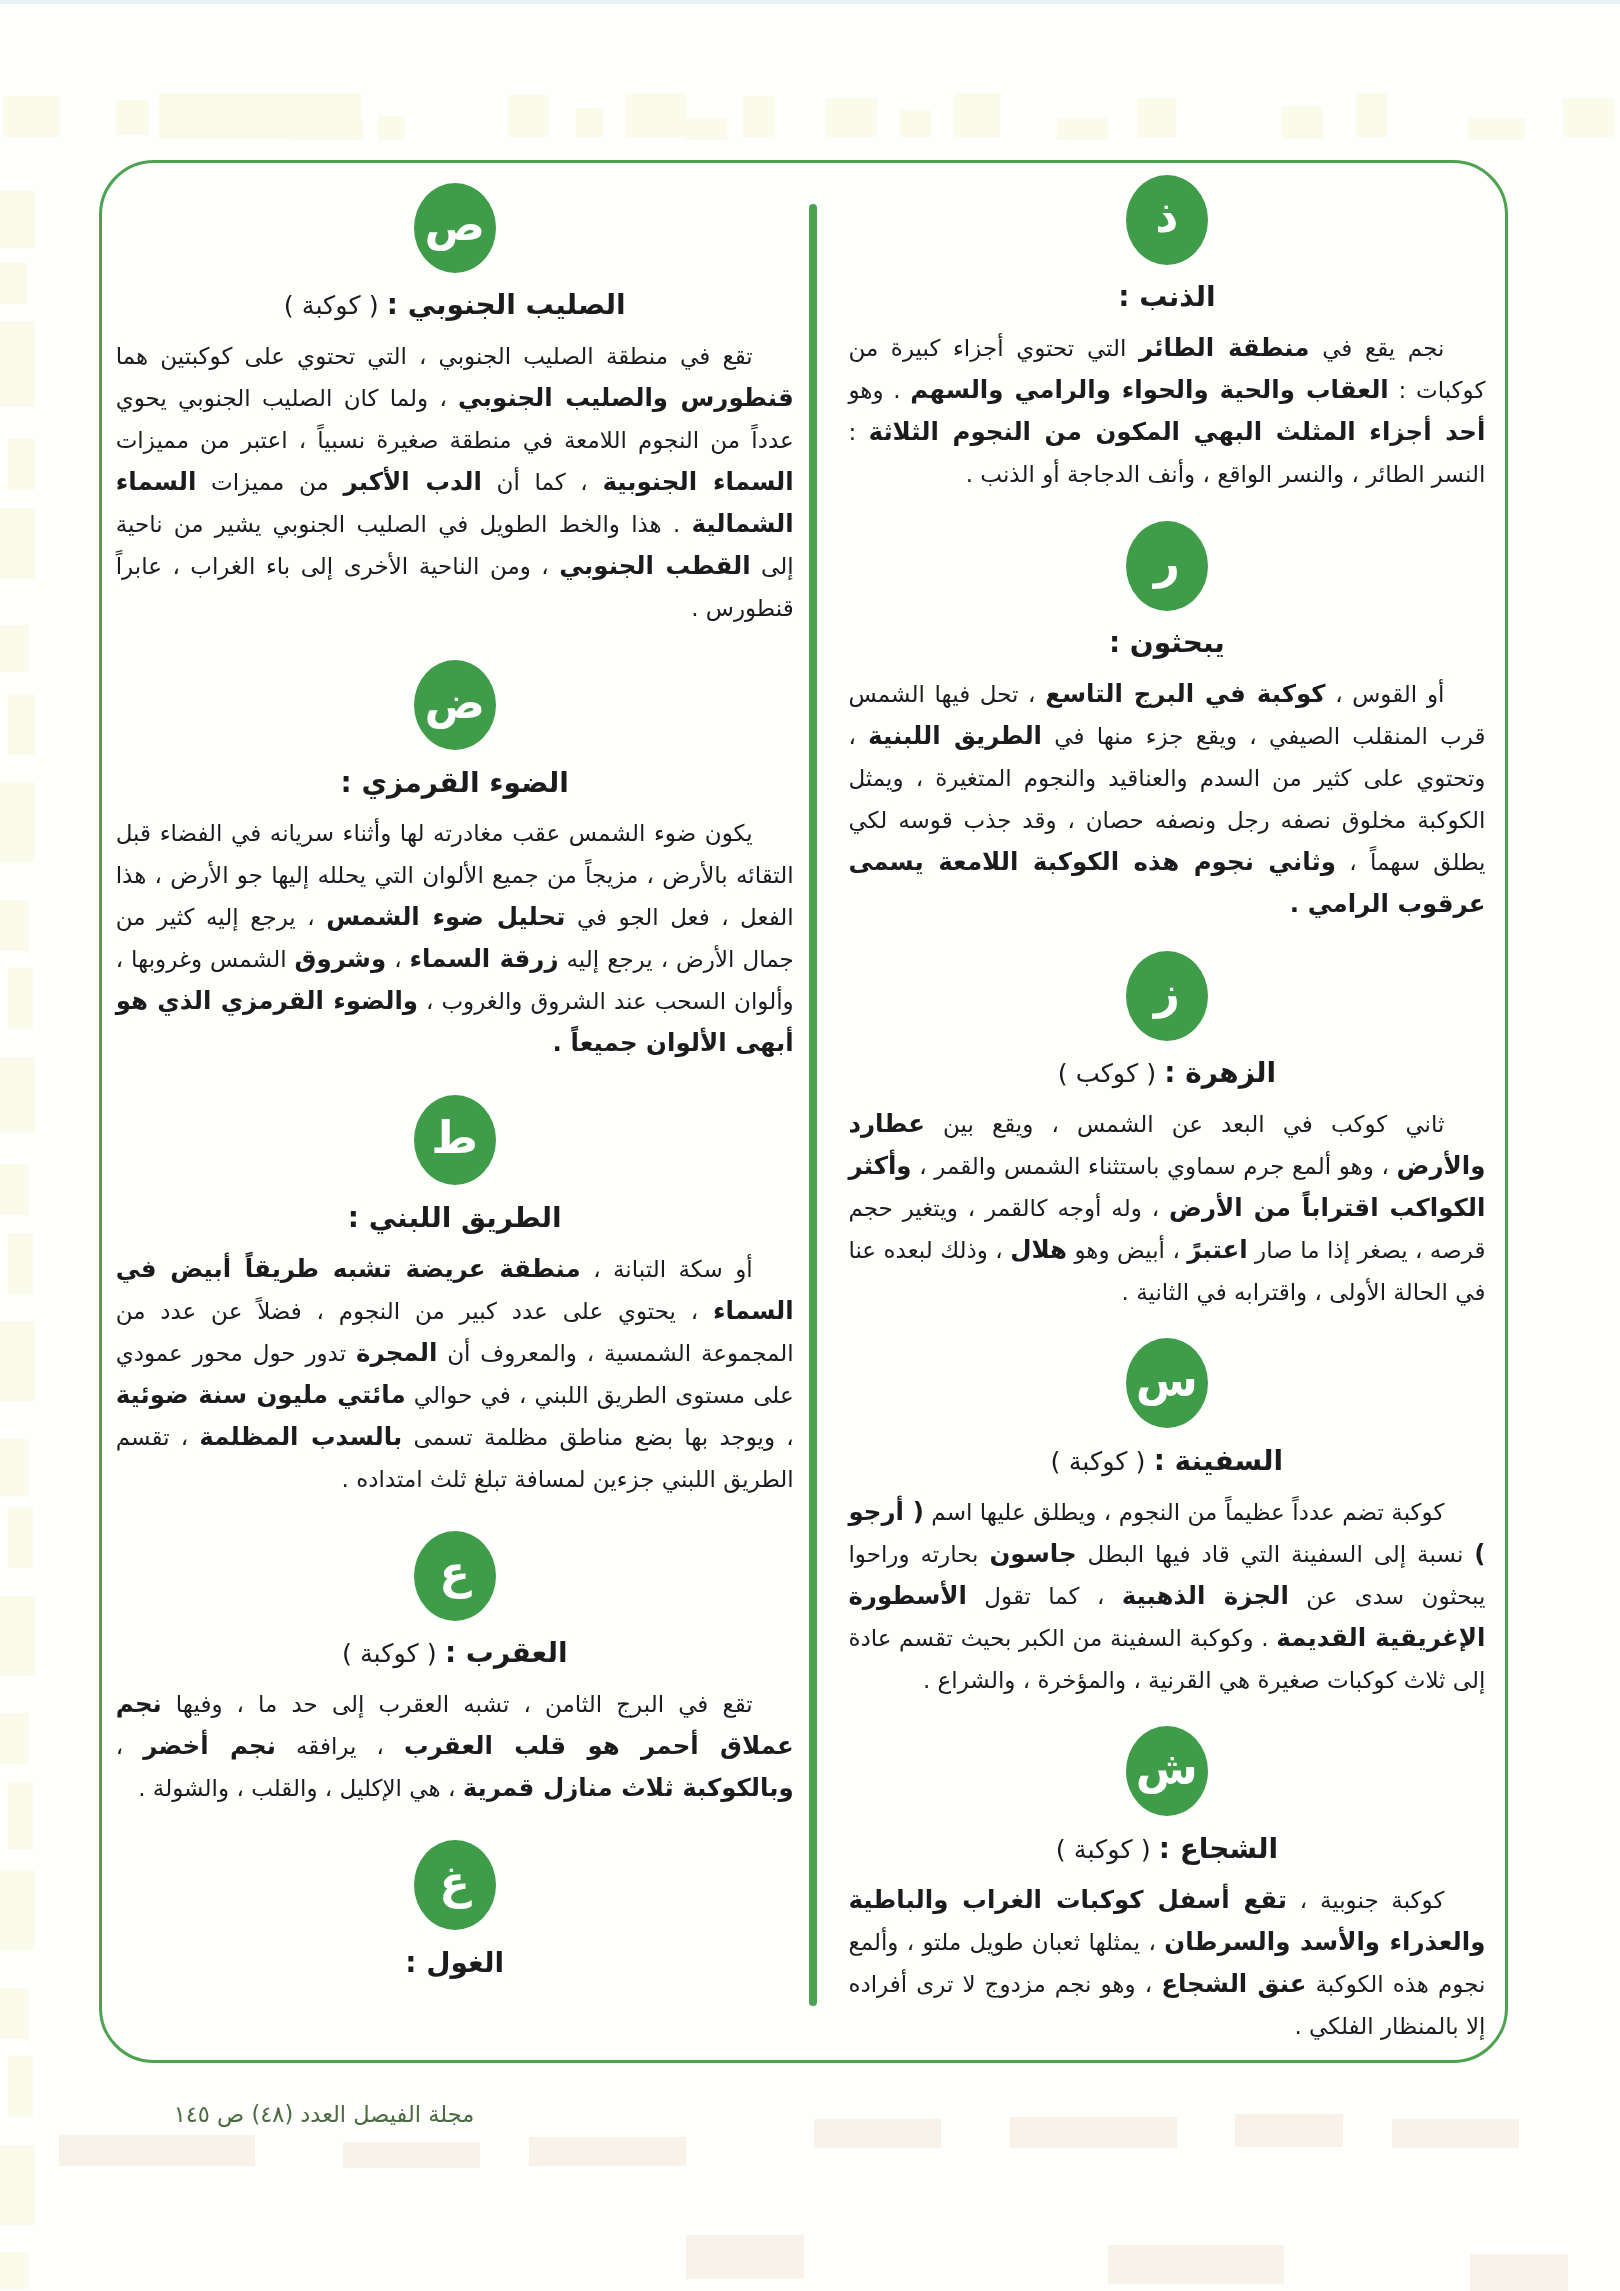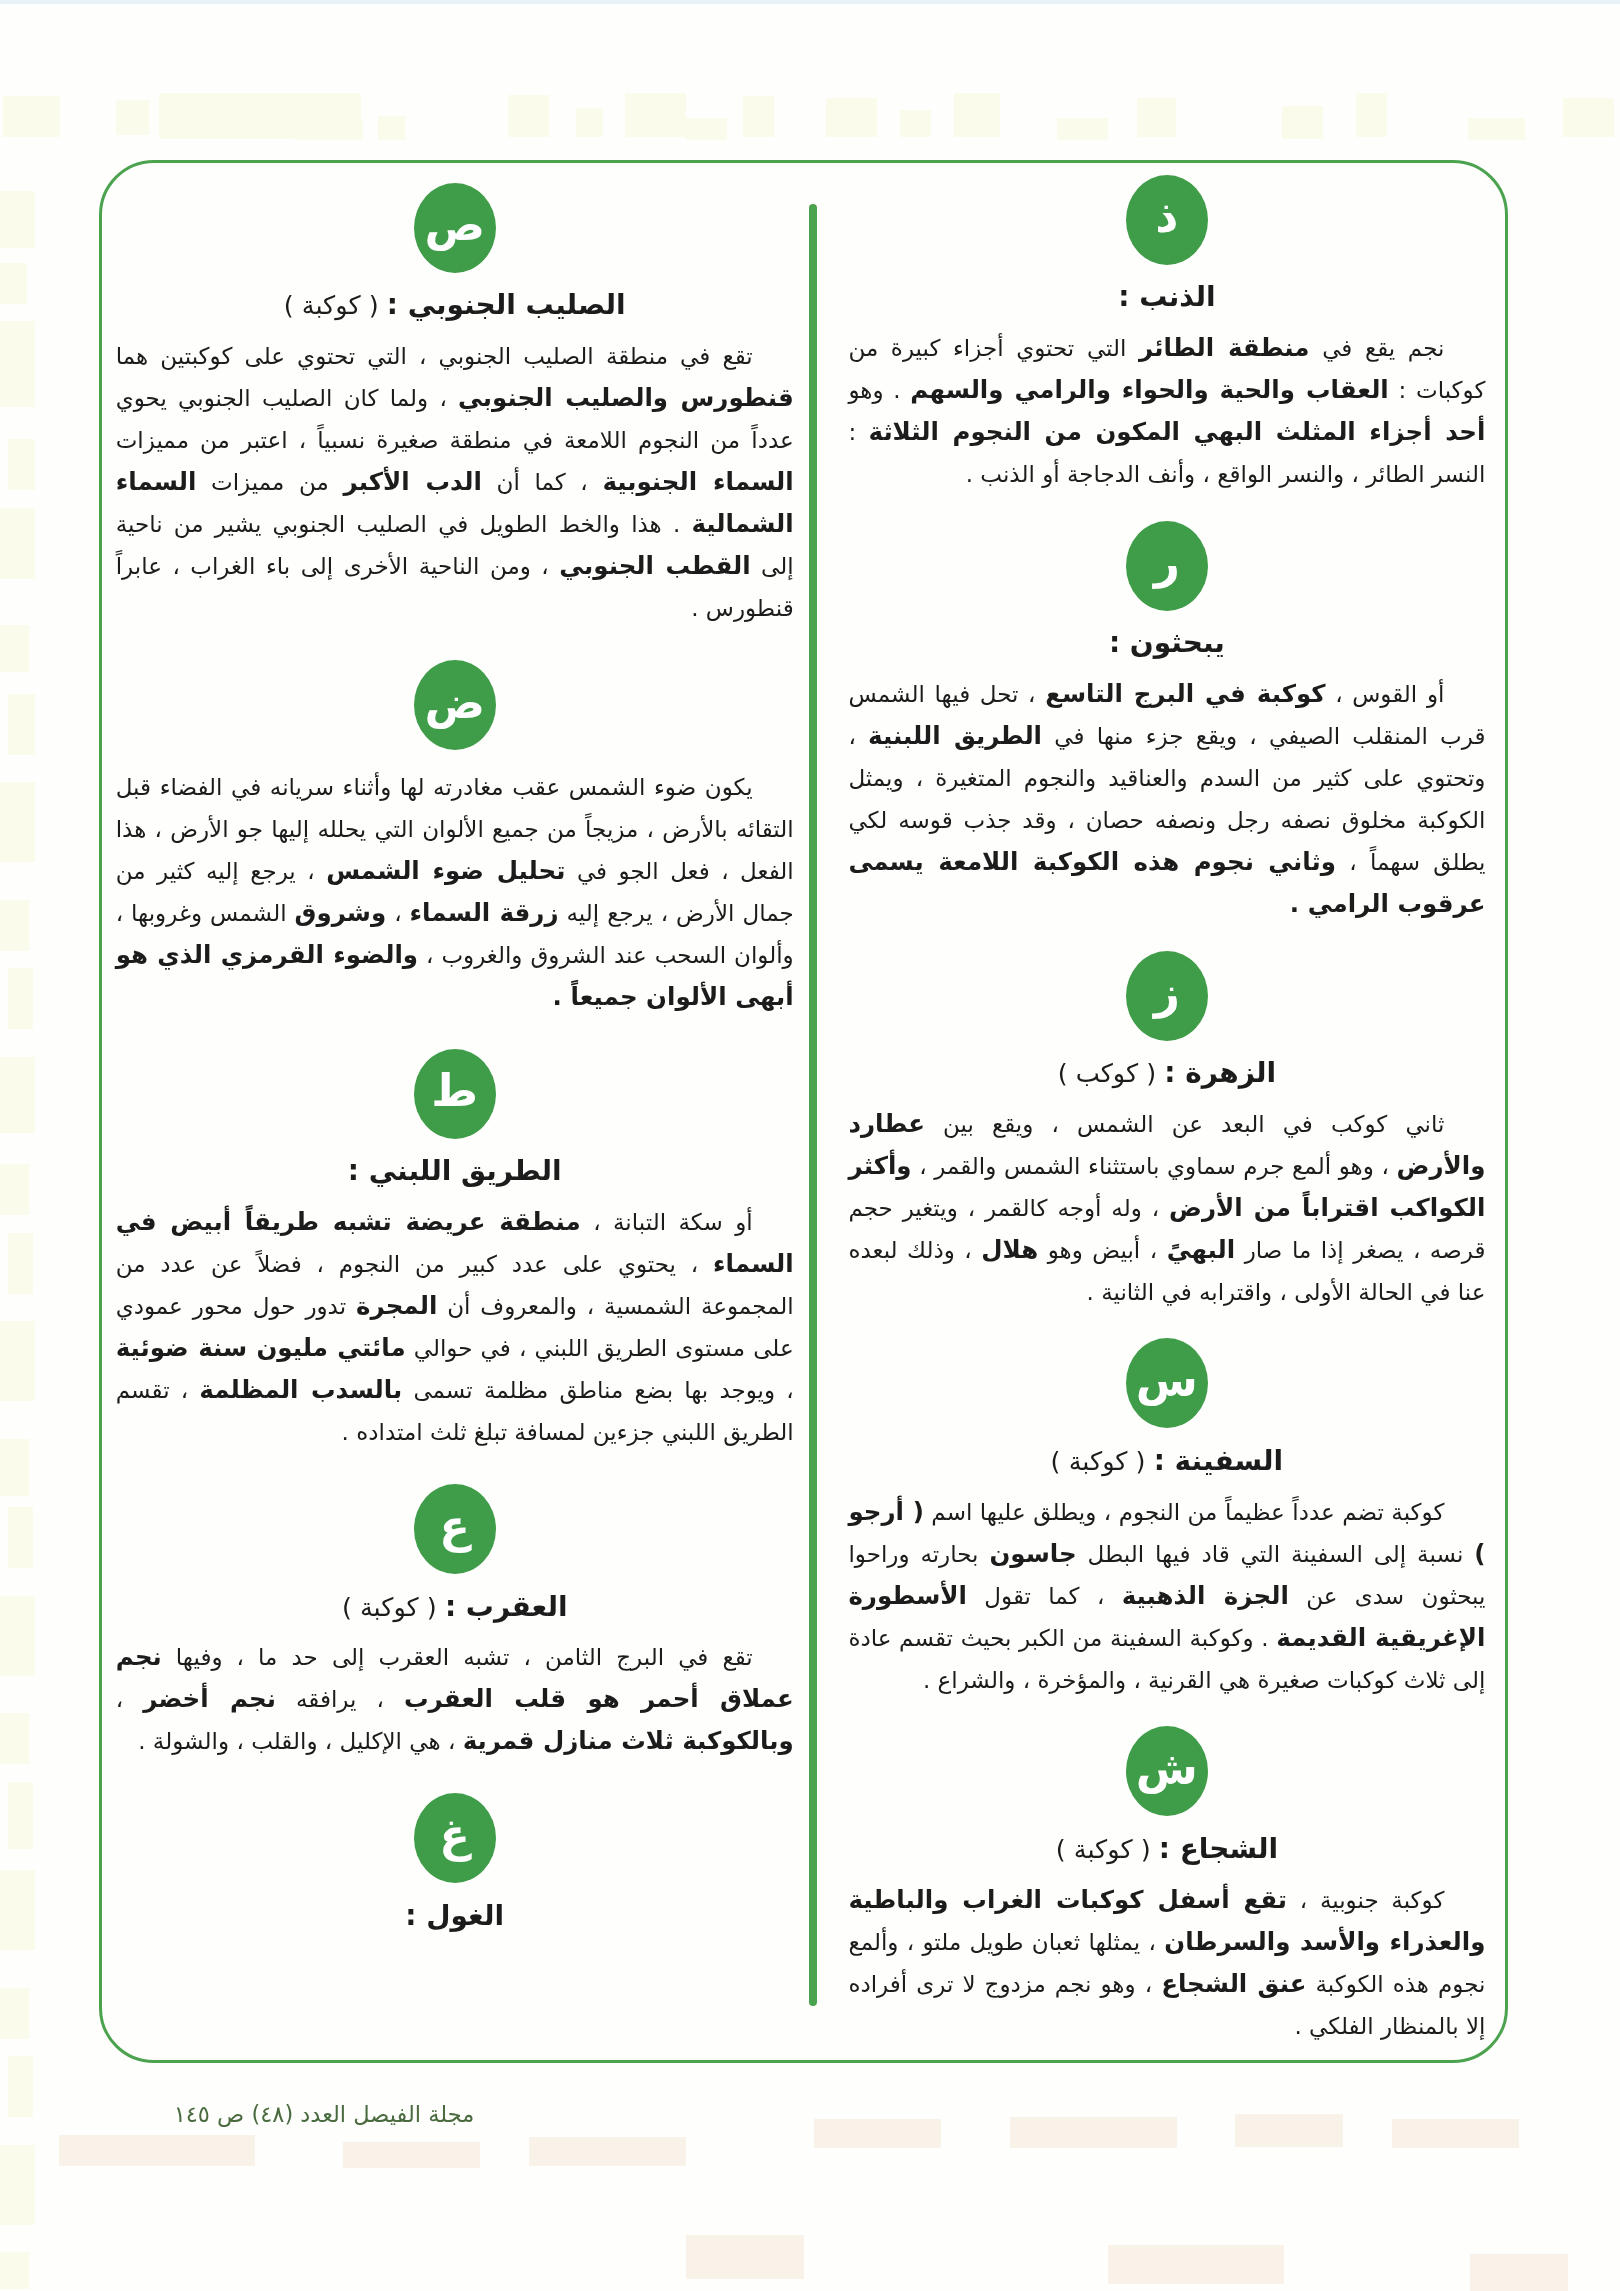--- a/index.html
+++ b/index.html
@@ -129,41 +129,42 @@
           <p class="para"><span>نجم يقع في </span><b>منطقة الطائر</b><span> التي تحتوي أجزاء كبيرة من كوكبات : </span><b>العقاب والحية والحواء والرامي والسهم</b><span> . وهو </span><b>أحد أجزاء المثلث البهي المكون من النجوم الثلاثة</b><span> : النسر الطائر ، والنسر الواقع ، وأنف الدجاجة أو الذنب .</span></p>
         </div>
         <div class="section">
           <div class="badge">ر</div>
           <h2 class="heading"><span>يبحثون :</span></h2>
           <p class="para"><span>أو القوس ، </span><b>كوكبة في البرج التاسع</b><span> ، تحل فيها الشمس قرب المنقلب الصيفي ، ويقع جزء منها في </span><b>الطريق اللبنية</b><span> ، وتحتوي على كثير من السدم والعناقيد والنجوم المتغيرة ، ويمثل الكوكبة مخلوق نصفه رجل ونصفه حصان ، وقد جذب قوسه لكي يطلق سهماً ، </span><b>وثاني نجوم هذه الكوكبة اللامعة يسمى عرقوب الرامي .</b></p>
         </div>
         <div class="section">
           <div class="badge">ز</div>
           <h2 class="heading"><span>الزهرة :</span><span class="qual"> ( كوكب )</span></h2>
-          <p class="para"><span>ثاني كوكب في البعد عن الشمس ، ويقع بين </span><b>عطارد والأرض</b><span> ، وهو ألمع جرم سماوي باستثناء الشمس والقمر ، </span><b>وأكثر الكواكب اقتراباً من الأرض</b><span> ، وله أوجه كالقمر ، ويتغير حجم قرصه ، يصغر إذا ما صار </span><b>البهيً</b><span> ، أبيض وهو </span><b>هلال</b><span> ، وذلك لبعده عنا في الحالة الأولى ، واقترابه في الثانية .</span></p>
+          <p class="para"><span>ثاني كوكب في البعد عن الشمس ، ويقع بين </span><b>عطارد والأرض</b><span> ، وهو ألمع جرم سماوي باستثناء الشمس والقمر ، </span><b>وأكثر الكواكب اقتراباً من الأرض</b><span> ، وله أوجه كالقمر ، ويتغير حجم قرصه ، يصغر إذا ما صار </span><b>اعتبرً</b><span> ، أبيض وهو </span><b>هلال</b><span> ، وذلك لبعده عنا في الحالة الأولى ، واقترابه في الثانية .</span></p>
         </div>
         <div class="section">
           <div class="badge">س</div>
           <h2 class="heading"><span>السفينة :</span><span class="qual"> ( كوكبة )</span></h2>
           <p class="para"><span>كوكبة تضم عدداً عظيماً من النجوم ، ويطلق عليها اسم </span><b>( أرجو )</b><span> نسبة إلى السفينة التي قاد فيها البطل </span><b>جاسون</b><span> بحارته وراحوا يبحثون سدى عن </span><b>الجزة الذهبية</b><span> ، كما تقول </span><b>الأسطورة الإغريقية القديمة</b><span> . وكوكبة السفينة من الكبر بحيث تقسم عادة إلى ثلاث كوكبات صغيرة هي القرنية ، والمؤخرة ، والشراع .</span></p>
         </div>
         <div class="section">
           <div class="badge">ش</div>
           <h2 class="heading"><span>الشجاع :</span><span class="qual"> ( كوكبة )</span></h2>
           <p class="para"><span>كوكبة جنوبية ، </span><b>تقع أسفل كوكبات الغراب والباطية والعذراء والأسد والسرطان</b><span> ، يمثلها ثعبان طويل ملتو ، وألمع نجوم هذه الكوكبة </span><b>عنق الشجاع</b><span> ، وهو نجم مزدوج لا ترى أفراده إلا بالمنظار الفلكي .</span></p>
         </div>
       </div>
     <div class="col col-left" id="col-left">
         <div class="section">
           <div class="badge">ص</div>
           <h2 class="heading"><span>الصليب الجنوبي :</span><span class="qual"> ( كوكبة )</span></h2>
           <p class="para"><span>تقع في منطقة الصليب الجنوبي ، التي تحتوي على كوكبتين هما </span><b>قنطورس والصليب الجنوبي</b><span> ، ولما كان الصليب الجنوبي يحوي عدداً من النجوم اللامعة في منطقة صغيرة نسبياً ، اعتبر من مميزات </span><b>السماء الجنوبية</b><span> ، كما أن </span><b>الدب الأكبر</b><span> من مميزات </span><b>السماء الشمالية</b><span> . هذا والخط الطويل في الصليب الجنوبي يشير من ناحية إلى </span><b>القطب الجنوبي</b><span> ، ومن الناحية الأخرى إلى باء الغراب ، عابراً قنطورس .</span></p>
         </div>
         <div class="section">
           <div class="badge">ض</div>
+          <h2 class="heading"><span>الضوء القرمزي :</span></h2>
           <p class="para"><span>يكون ضوء الشمس عقب مغادرته لها وأثناء سريانه في الفضاء قبل التقائه بالأرض ، مزيجاً من جميع الألوان التي يحلله إليها جو الأرض ، هذا الفعل ، فعل الجو في </span><b>تحليل ضوء الشمس</b><span> ، يرجع إليه كثير من جمال الأرض ، يرجع إليه </span><b>زرقة السماء</b><span> ، </span><b>وشروق</b><span> الشمس وغروبها ، وألوان السحب عند الشروق والغروب ، </span><b>والضوء القرمزي الذي هو أبهى الألوان جميعاً .</b></p>
         </div>
         <div class="section">
           <div class="badge">ط</div>
           <h2 class="heading"><span>الطريق اللبني :</span></h2>
           <p class="para"><span>أو سكة التبانة ، </span><b>منطقة عريضة تشبه طريقاً أبيض في السماء</b><span> ، يحتوي على عدد كبير من النجوم ، فضلاً عن عدد من المجموعة الشمسية ، والمعروف أن </span><b>المجرة</b><span> تدور حول محور عمودي على مستوى الطريق اللبني ، في حوالي </span><b>مائتي مليون سنة ضوئية</b><span> ، ويوجد بها بضع مناطق مظلمة تسمى </span><b>بالسدب المظلمة</b><span> ، تقسم الطريق اللبني جزءين لمسافة تبلغ ثلث امتداده .</span></p>
         </div>
         <div class="section">
           <div class="badge">ع</div>
           <h2 class="heading"><span>العقرب :</span><span class="qual"> ( كوكبة )</span></h2>

